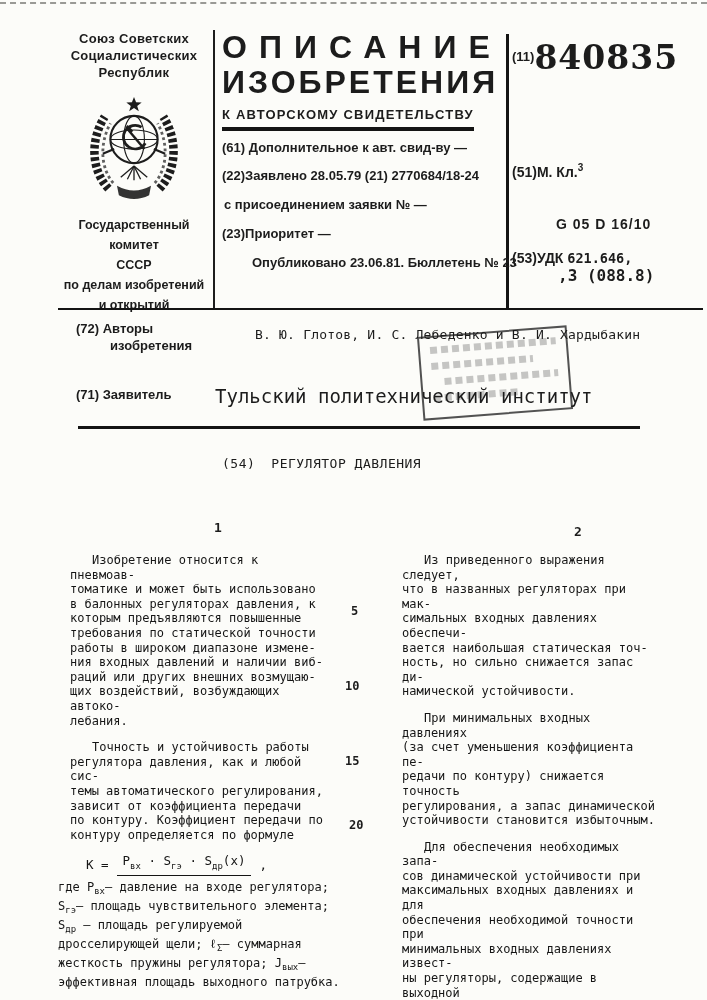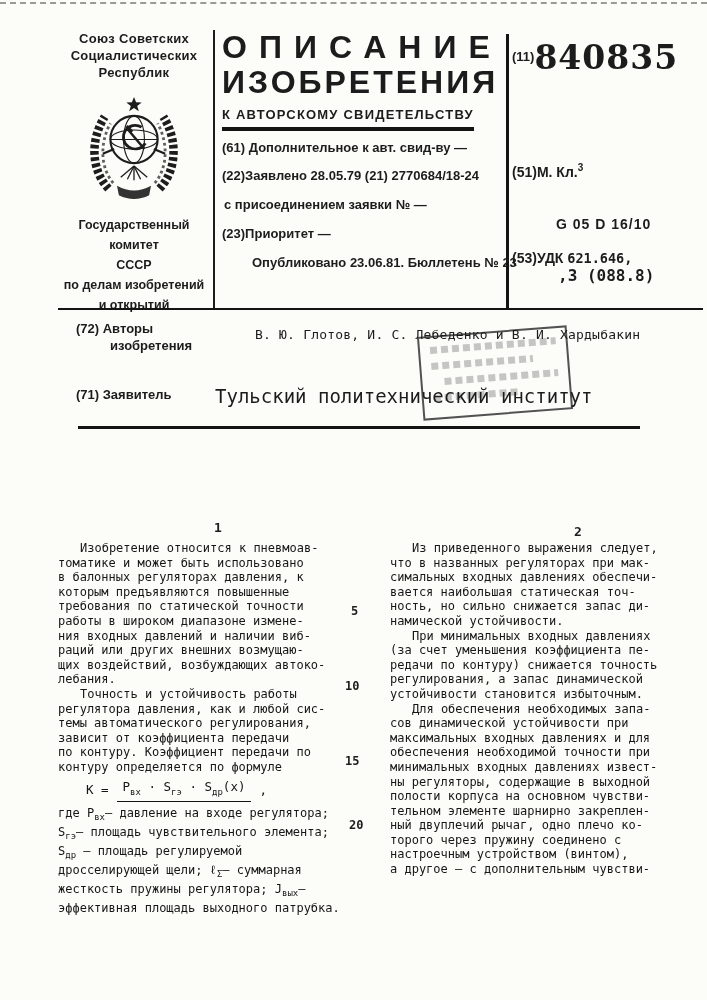--- a/index.html
+++ b/index.html
@@ -73,21 +73,21 @@
   
   .colnum { position:absolute; font-family:"DejaVu Sans Mono","Liberation Mono",monospace; font-weight:700; font-size:13px; }
   .colnum-1 { left:214px; top:520px; }
   .colnum-2 { left:574px; top:524px; }
 
   .col { position:absolute; top:541px; width:284px;
          font-family:"DejaVu Sans Mono","Liberation Mono",monospace;
          font-size:12px; line-height:14.6px; color:#161616; }
   .col-left  { left:58px;  }
   .col-right { left:390px; }
-  .para { margin:0; white-space:pre-line; text-indent:22px; }
+  .para { margin:12px; white-space:pre-line; text-indent:22px; }
   .para + .para { margin-top:0; }
   .gap-before { margin-top:15px; }
 
   .linenum { position:absolute; font-family:"DejaVu Sans Mono","Liberation Mono",monospace;
              font-weight:700; font-size:12px; }
   .ln-5  { left:351px; top:604px; }
   .ln-10 { left:345px; top:679px; }
   .ln-15 { left:345px; top:754px; }
   .ln-20 { left:349px; top:818px; }
 
@@ -185,20 +185,23 @@
     <div class="sline"></div>
     <div class="sline"></div>
     <div class="sline"></div>
   </div>
 
   <div class="a71">(71) Заявитель</div>
   <div class="applicant-value mono">Тульский политехнический институт</div>
 
   <div class="hrule-section"></div>
 
+  <div class="inv-title">
+    <span class="code">(54)</span><span>РЕГУЛЯТОР ДАВЛЕНИЯ</span>
+  </div>
 
   <div class="colnum colnum-1">1</div>
   <div class="colnum colnum-2">2</div>
 
   <div class="linenum ln-5">5</div>
   <div class="linenum ln-10">10</div>
   <div class="linenum ln-15">15</div>
   <div class="linenum ln-20">20</div>
 
   <div class="col col-left">

